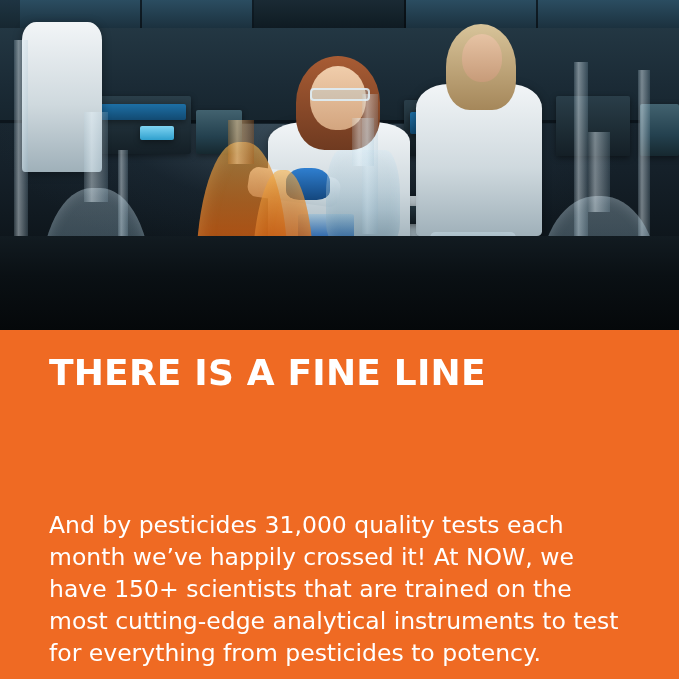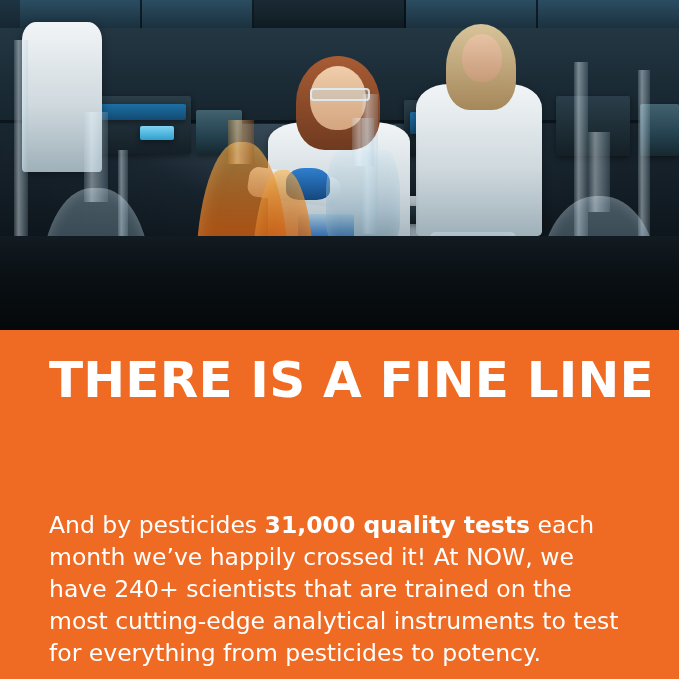--- a/index.html
+++ b/index.html
@@ -155,42 +155,42 @@
     background: #ef6a23;
   }
   .headline {
     position: absolute;
     left: 49px;
     top: 25px;
     width: 590px;
     color: #ffffff;
     font-family: "DejaVu Sans", sans-serif;
     font-weight: 700;
-    font-size: 50px;
+    font-size: 36px;
     line-height: 1.0;
     letter-spacing: 0.2px;
     margin: 0;
   }
   .headline .l {
     display: block;
     white-space: pre;
   }
   .body-copy {
     position: absolute;
     left: 49px;
     top: 155px;
     width: 580px;
     color: #ffffff;
     font-family: "DejaVu Sans", sans-serif;
     font-weight: 400;
     font-size: 23.5px;
     line-height: 1.37;
   }
   .body-copy b {
-    font-weight: 700;
+    font-weight: 400;
   }
 </style>
 </head>
 <body>
 
 <div class="poster">
 
   <div class="photo">
     <div class="photo-bg"></div>
 
@@ -256,16 +256,16 @@
     <div class="bench-edge"></div>
     <div class="bench"></div>
   </div>
 
   <div class="panel">
 
     <div class="headline">
       <span class="l">THERE IS A FINE LINE</span>
     </div>
 
-    <p class="body-copy"><span>And by pesticides </span><b>31,000 quality tests</b><span> each month we’ve happily crossed it! At NOW, we have 240+ scientists that are trained on the most cutting-edge analytical instruments to test for everything from pesticides to potency.</span></p>
+    <p class="body-copy"><span>And by pesticides </span><b>31,000 quality tests</b><span> each month we’ve happily crossed it! At NOW, we have 150+ scientists that are trained on the most cutting-edge analytical instruments to test for everything from pesticides to potency.</span></p>
 
   </div>
 </div>
 
 </body></html>

